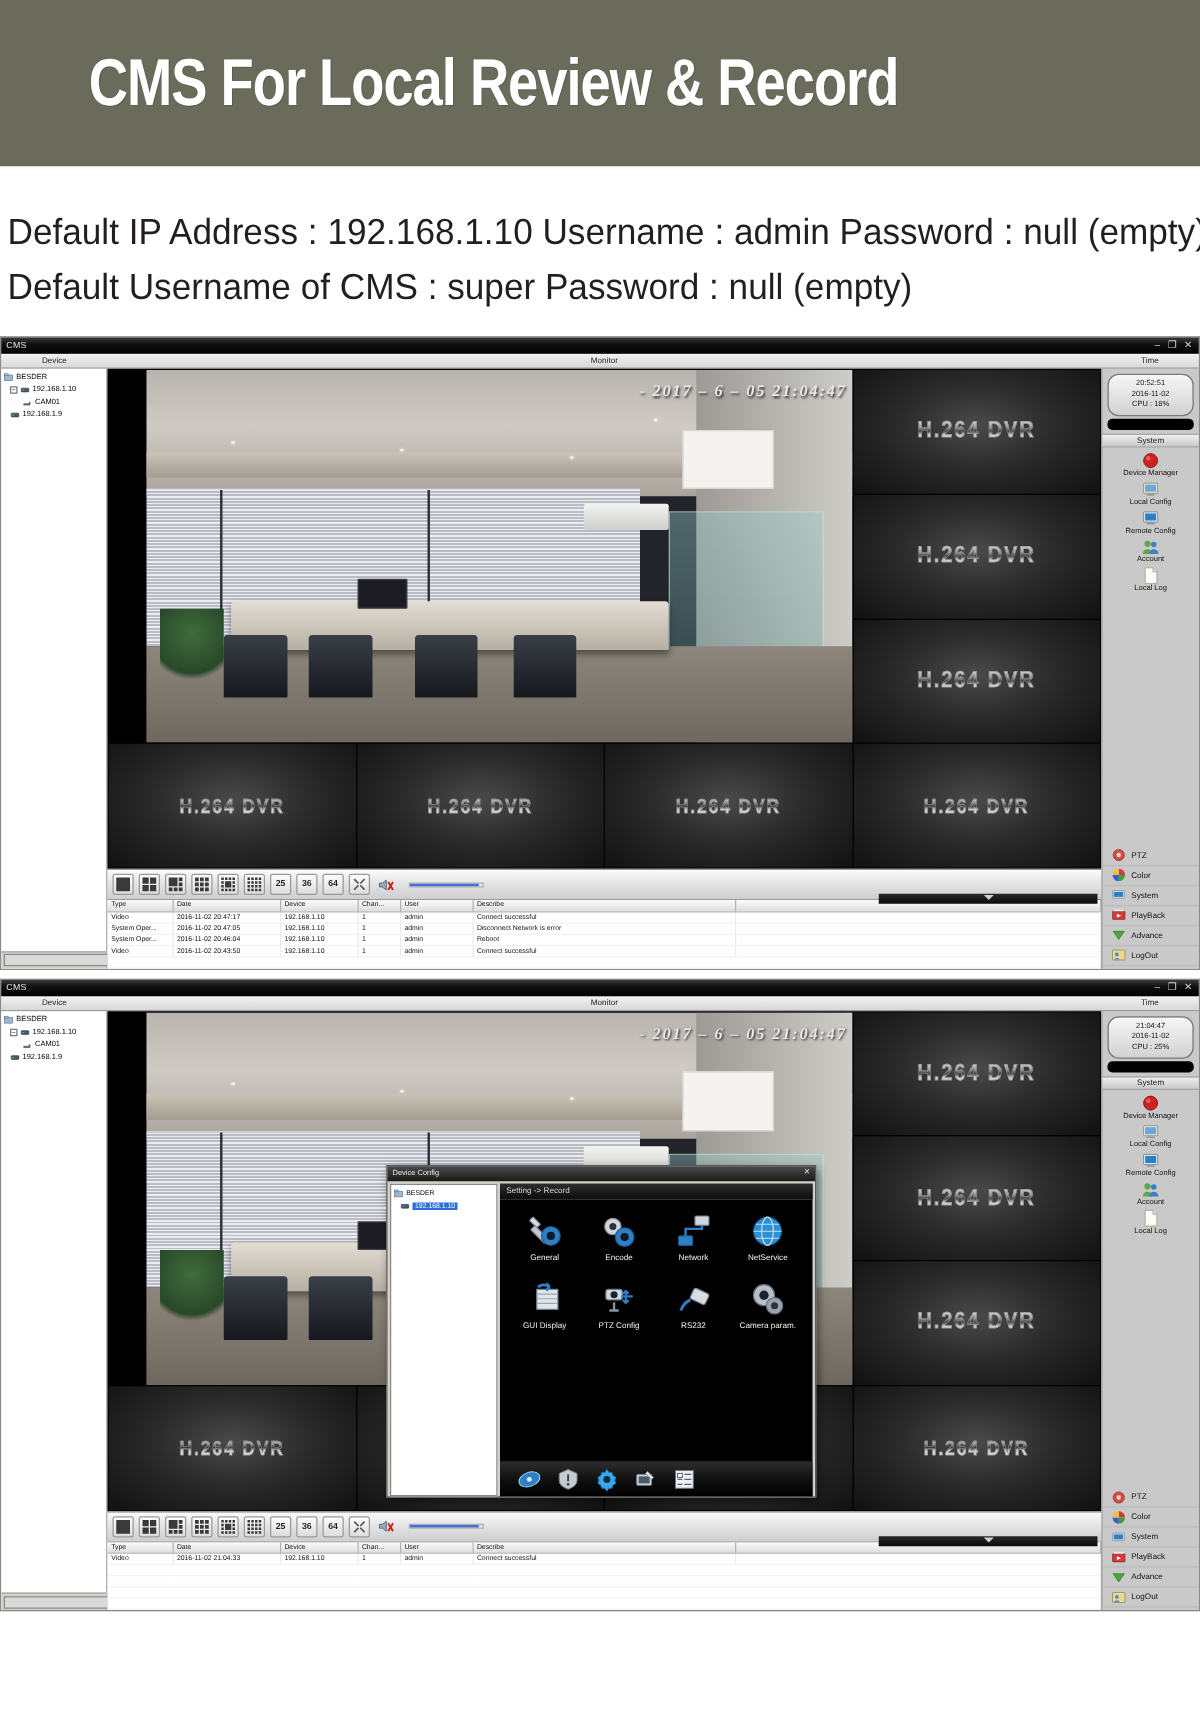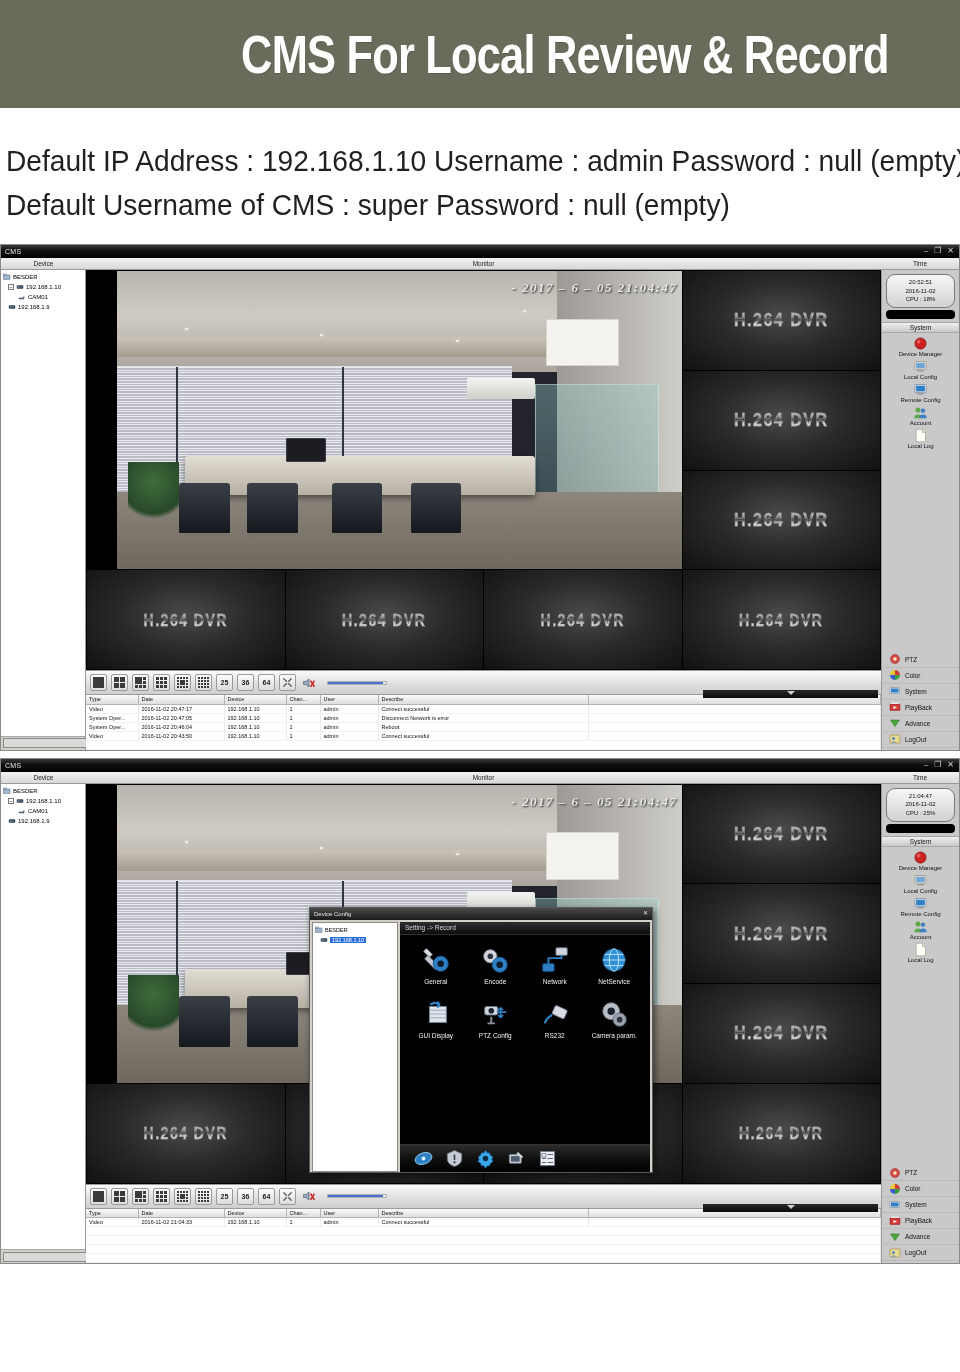--- a/index.html
+++ b/index.html
@@ -5,23 +5,23 @@
   * { box-sizing: border-box; margin: 0; padding: 0; }
   body {
     width: 960px; height: 1372px;
     font-family: "Liberation Sans", sans-serif;
     background: #ffffff;
     overflow: hidden;
   }
 
   
   .banner {
-    width: 960px; height: 108px;
+    width: 960px; height: 133px;
     background: #6b6b5c;
-    display: flex; align-items: center; justify-content: flex-end; padding-left: 37px;
+    display: flex; align-items: center; justify-content: flex-start;
   }
   .banner-title {
     color: #ffffff;
     font-size: 53px;
     font-weight: bold;
     letter-spacing: -1px;
     transform: scaleX(0.82);
     font-family: "Liberation Sans", sans-serif;
     white-space: nowrap;
     text-shadow: 1px 1px 0 rgba(0,0,0,0.15);

